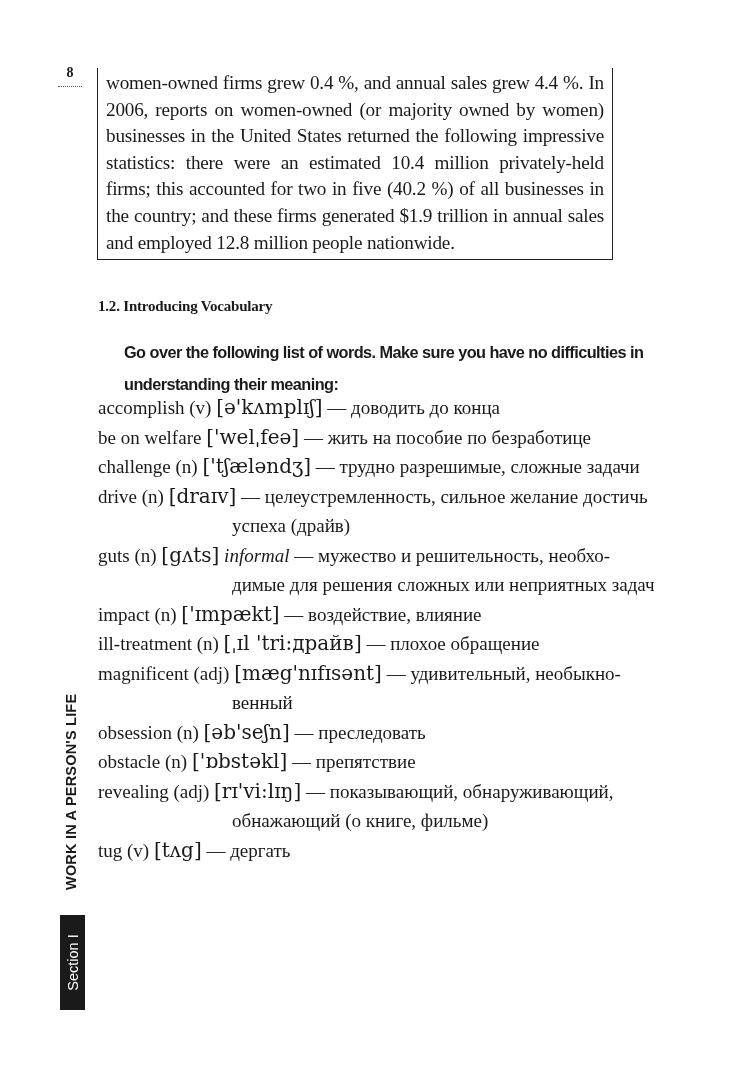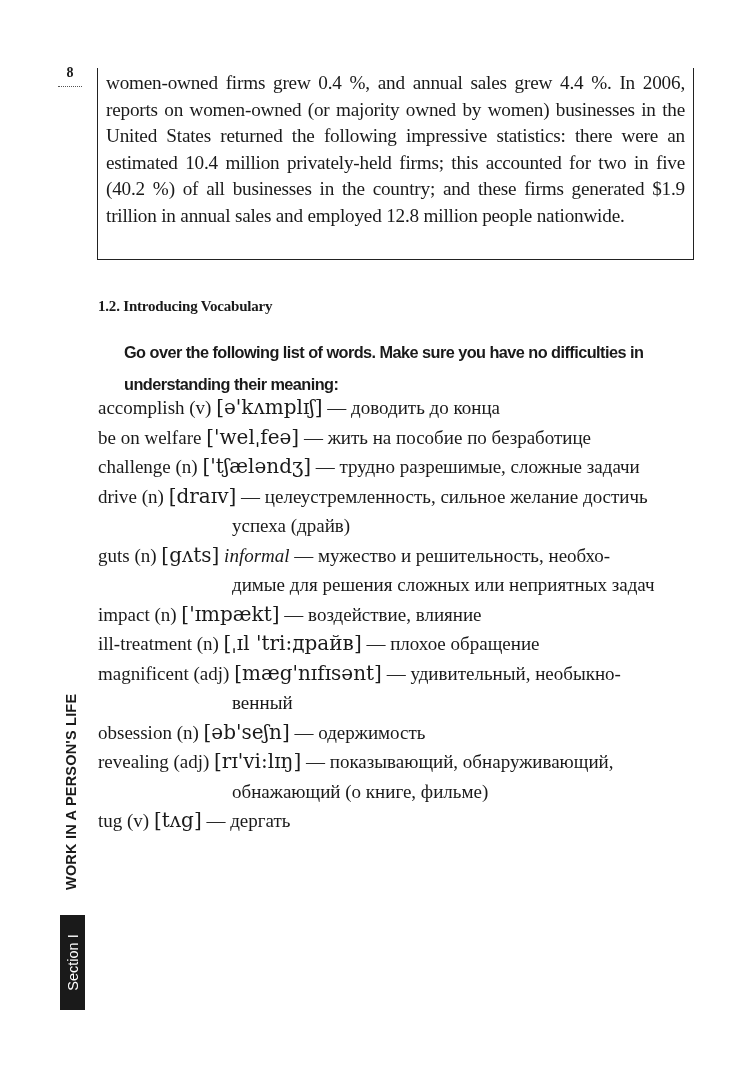--- a/index.html
+++ b/index.html
@@ -1,19 +1,19 @@
 <!DOCTYPE html>
 <html><head>
 <meta charset="utf-8">
 <style>
   html, body { margin:0; padding:0; }
   body { width:756px; height:1080px; background:#ffffff; position:relative; overflow:hidden; color:#1a1a1a; font-family:"DejaVu Serif", serif; }
   .page-number { position:absolute; left:58px; top:66px; width:24px; text-align:center; font-family:"Liberation Serif", serif; font-weight:bold; font-size:14px; line-height:14px; }
   .page-number-rule { position:absolute; left:58px; top:86px; width:24px; border-top:1px dotted #555; }
-  .box { position:absolute; left:97px; top:68px; width:597px; height:192px; border-left:1.5px solid #222; border-right:1.5px solid #222; border-bottom:1.5px solid #222; box-sizing:border-box; }
+  .box { position:absolute; left:97px; top:68px; width:516px; height:192px; border-left:1.5px solid #222; border-right:1.5px solid #222; border-bottom:1.5px solid #222; box-sizing:border-box; }
   .box-text { position:absolute; left:8px; top:2px; right:8px; font-family:"Liberation Serif", serif; font-size:19.2px; line-height:26.6px; text-align:justify; letter-spacing:-0.2px; }
   .heading { position:absolute; left:98px; top:292px; font-family:Liberation Serif, serif; font-weight:bold; font-size:15px; line-height:28px; letter-spacing:-0.2px; }
   .instructions { position:absolute; left:124px; top:336px; width:584px; font-family:"Liberation Sans", sans-serif; font-weight:bold; font-size:16.3px; line-height:32px; letter-spacing:-0.55px; }
   .vocab { position:absolute; left:98px; top:393px; width:610px; font-family:"Liberation Serif", serif; font-size:19px; line-height:29.5px; }
   .entry { position:relative; }
   .entry .line1 { display:block; white-space:nowrap; }
   .entry .cont { display:block; padding-left:134px; text-align:justify; }
   .ipa { font-family:"DejaVu Serif", serif; font-size:20px; }
   .it { font-style:italic; }
   .side-title { position:absolute; left:60px; top:890px; transform-origin:0 0; transform:rotate(-90deg); white-space:nowrap; font-family:"Liberation Sans", sans-serif; font-weight:bold; font-size:14.5px; letter-spacing:0.2px; width:205px; line-height:22px; }
@@ -55,21 +55,24 @@
     <span class="line1"><span>impact</span> <span>(n)</span> <span class="ipa">['ɪmpækt]</span> <span>— воздействие, влияние</span></span>
   </div>
   <div class="entry">
     <span class="line1"><span>ill-treatment</span> <span>(n)</span> <span class="ipa">[ˌɪl 'tri:драйв]</span> <span>— плохое обращение</span></span>
   </div>
   <div class="entry">
     <span class="line1"><span>magnificent</span> <span>(adj)</span> <span class="ipa">[mæg'nɪfɪsənt]</span> <span>— удивительный, необыкно-</span></span>
     <span class="cont">венный</span>
   </div>
   <div class="entry">
-    <span class="line1"><span>obsession</span> <span>(n)</span> <span class="ipa">[əb'seʃn]</span> <span>— одержимость</span></span>
+    <span class="line1"><span>obsession</span> <span>(n)</span> <span class="ipa">[əb'seʃn]</span> <span>— преследовать</span></span>
+  </div>
+  <div class="entry">
+    <span class="line1"><span>obstacle</span> <span>(n)</span> <span class="ipa">['ɒbstəkl]</span> <span>— препятствие</span></span>
   </div>
   <div class="entry">
     <span class="line1"><span>revealing</span> <span>(adj)</span> <span class="ipa">[rɪ'vi:lɪŋ]</span> <span>— показывающий, обнаруживающий,</span></span>
     <span class="cont">обнажающий (о книге, фильме)</span>
   </div>
   <div class="entry">
     <span class="line1"><span>tug</span> <span>(v)</span> <span class="ipa">[tʌg]</span> <span>— дергать</span></span>
   </div>
 </div>
 

